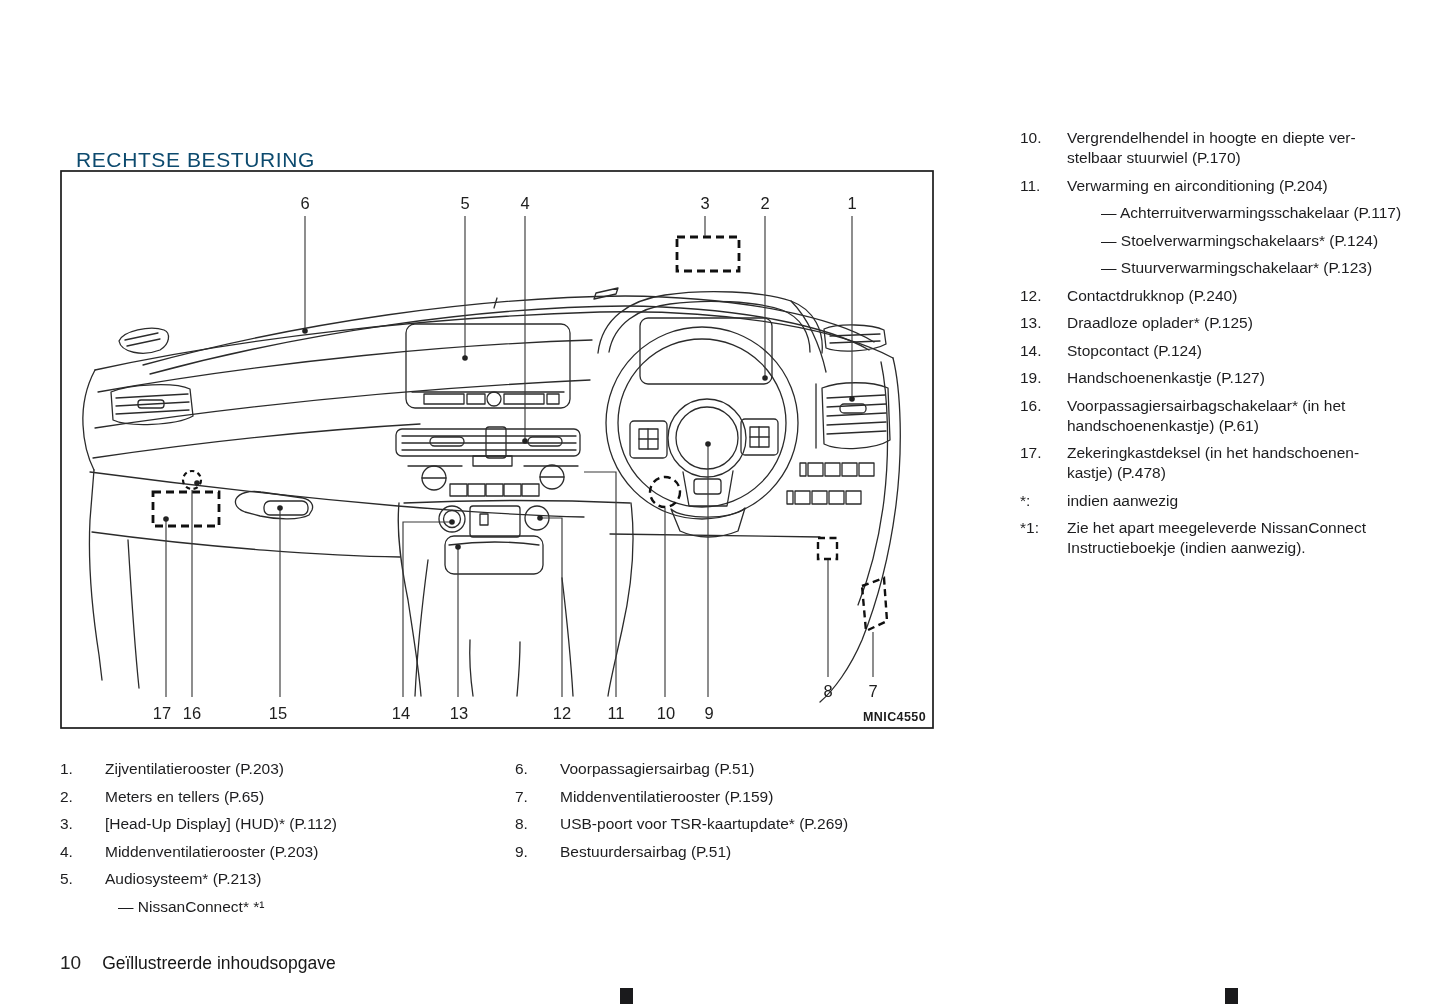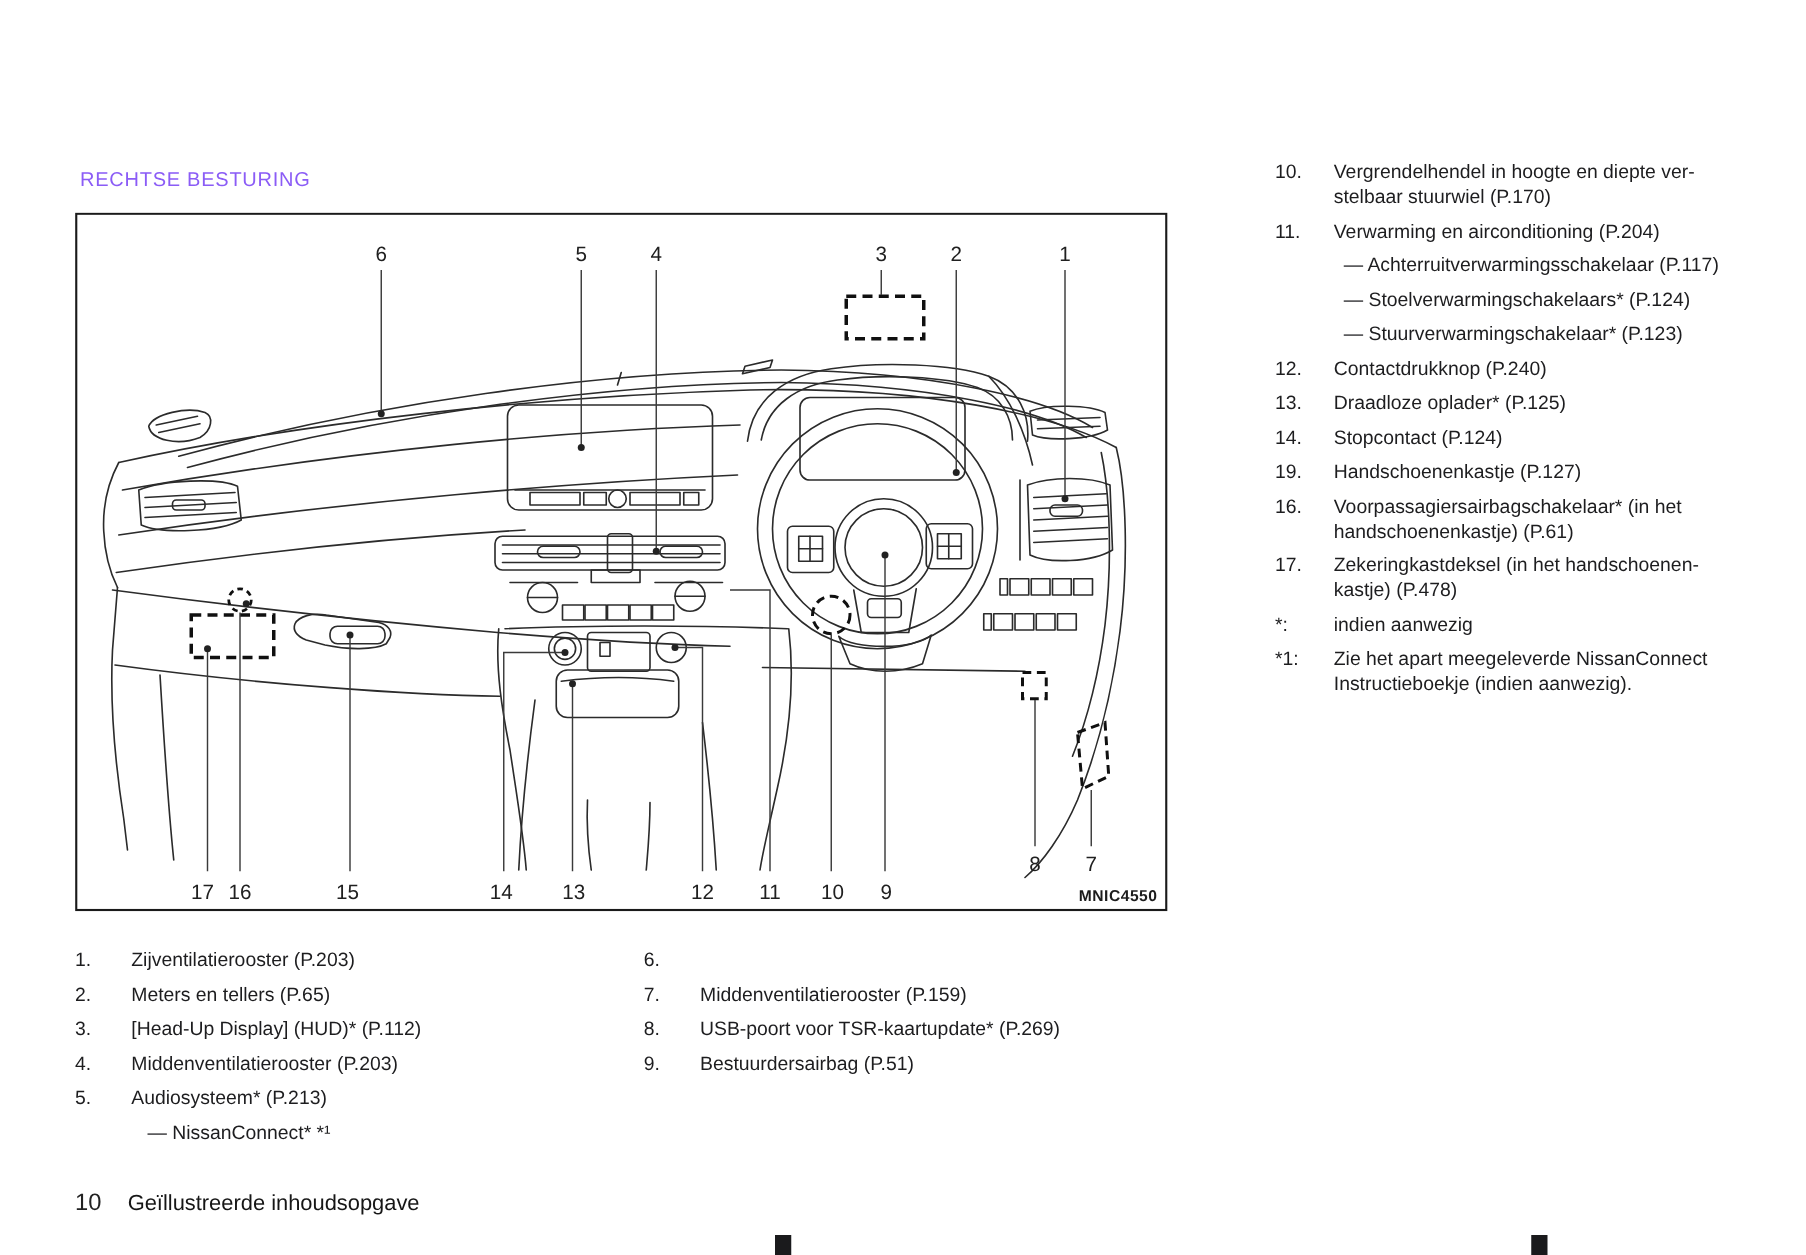--- a/index.html
+++ b/index.html
@@ -2,22 +2,22 @@
 <html><head>
 <meta charset="utf-8">
 <style>
   html,body{margin:0;padding:0;}
   body{
     width:1445px;height:1004px;position:relative;background:#ffffff;
     font-family:"Liberation Sans","DejaVu Sans",sans-serif;color:#1d1d1f;
     overflow:hidden;
   }
   .page-title{
-    position:absolute;left:60px;top:132px;margin:4px;
-    font-size:16px;font-weight:400;letter-spacing:0.6px;color:#8b5cf6;
+    position:absolute;left:60px;top:132px;margin:16px;
+    font-size:21px;font-weight:400;letter-spacing:0.6px;color:#0c4a6e;
   }
   .figure{position:absolute;left:60px;top:170px;width:875px;height:560px;}
   svg{display:block;}
   .draw path,.draw rect,.draw circle{
     fill:none;stroke:#2b2b2b;stroke-width:1.3;
     stroke-linecap:round;stroke-linejoin:round;
   }
   .frame{fill:none;stroke:#1a1a1a;stroke-width:1.7;}
   .dash3{fill:none;stroke:#101010;stroke-width:2.8;stroke-dasharray:8 5;}
   .dash2{fill:none;stroke:#101010;stroke-width:2.4;stroke-dasharray:7 4.5;}
@@ -29,21 +29,21 @@
     font-family:"Liberation Sans",sans-serif;}
   .legend{position:absolute;font-size:15.5px;line-height:20px;color:#1d1d1f;}
   .legend-left{left:60px;top:759px;width:445px;}
   .legend-mid{left:515px;top:759px;width:440px;}
   .legend-right{left:1020px;top:128px;width:424px;}
   .li{display:flex;margin-bottom:7.5px;}
   .li-num{flex:0 0 45px;}
   .legend-right .li-num{flex:0 0 47px;}
   .li-txt{flex:1;white-space:pre-line;}
   .li-sub{margin:0 0 7.5px 58px;white-space:pre-line;}
-  .legend-right .li-sub{margin-left:55px;}
+  .legend-right .li-sub{margin-left:81px;}
   .footer{position:absolute;left:60px;top:952px;display:flex;align-items:baseline;}
   .footer-num{font-size:19px;color:#222;}
   .footer-sec{font-size:17.5px;font-weight:normal;margin-left:21px;color:#161616;}
   .print-mark{position:absolute;width:13px;height:16px;background:#1a1a1c;top:988px;}
   .pm1{left:620px;} .pm2{left:1225px;}
 </style>
 </head>
 <body>
 
 <h1 class="page-title">RECHTSE BESTURING</h1>
@@ -262,20 +262,21 @@
   <div class="li">
     <span class="li-num">5.</span>
     <span class="li-txt">Audiosysteem* (P.213)</span>
   </div>
   <div class="li-sub">— NissanConnect* *¹</div>
 </div>
 
 <div class="legend legend-mid">
   <div class="li">
     <span class="li-num">6.</span>
+    <span class="li-txt">Voorpassagiersairbag (P.51)</span>
   </div>
   <div class="li">
     <span class="li-num">7.</span>
     <span class="li-txt">Middenventilatierooster (P.159)</span>
   </div>
   <div class="li">
     <span class="li-num">8.</span>
     <span class="li-txt">USB-poort voor TSR-kaartupdate* (P.269)</span>
   </div>
   <div class="li">

